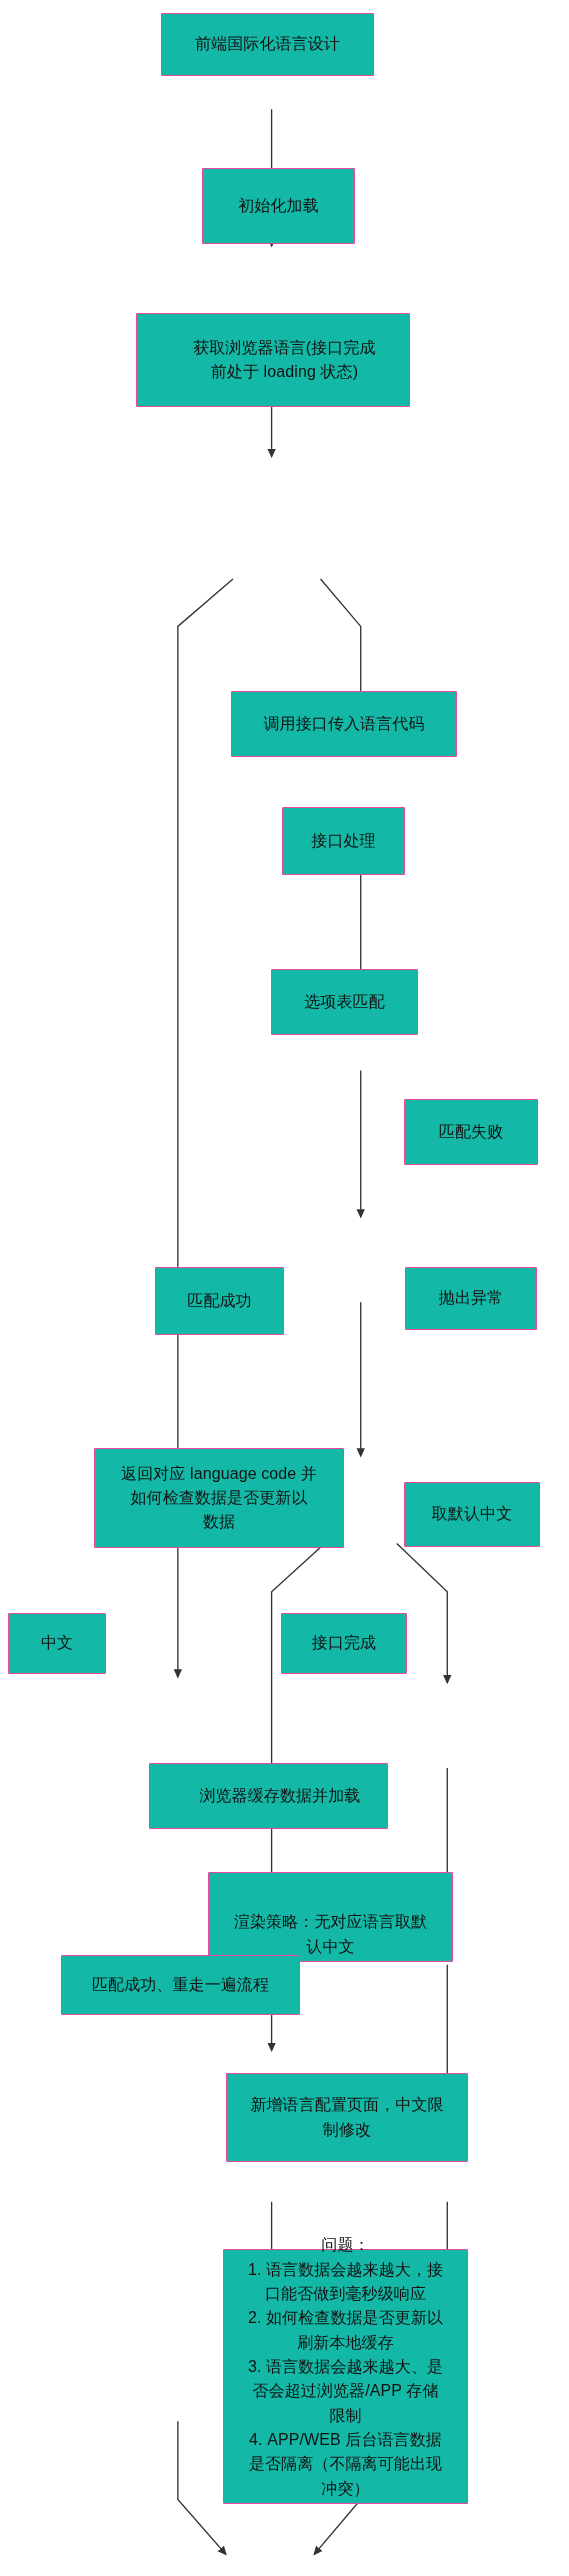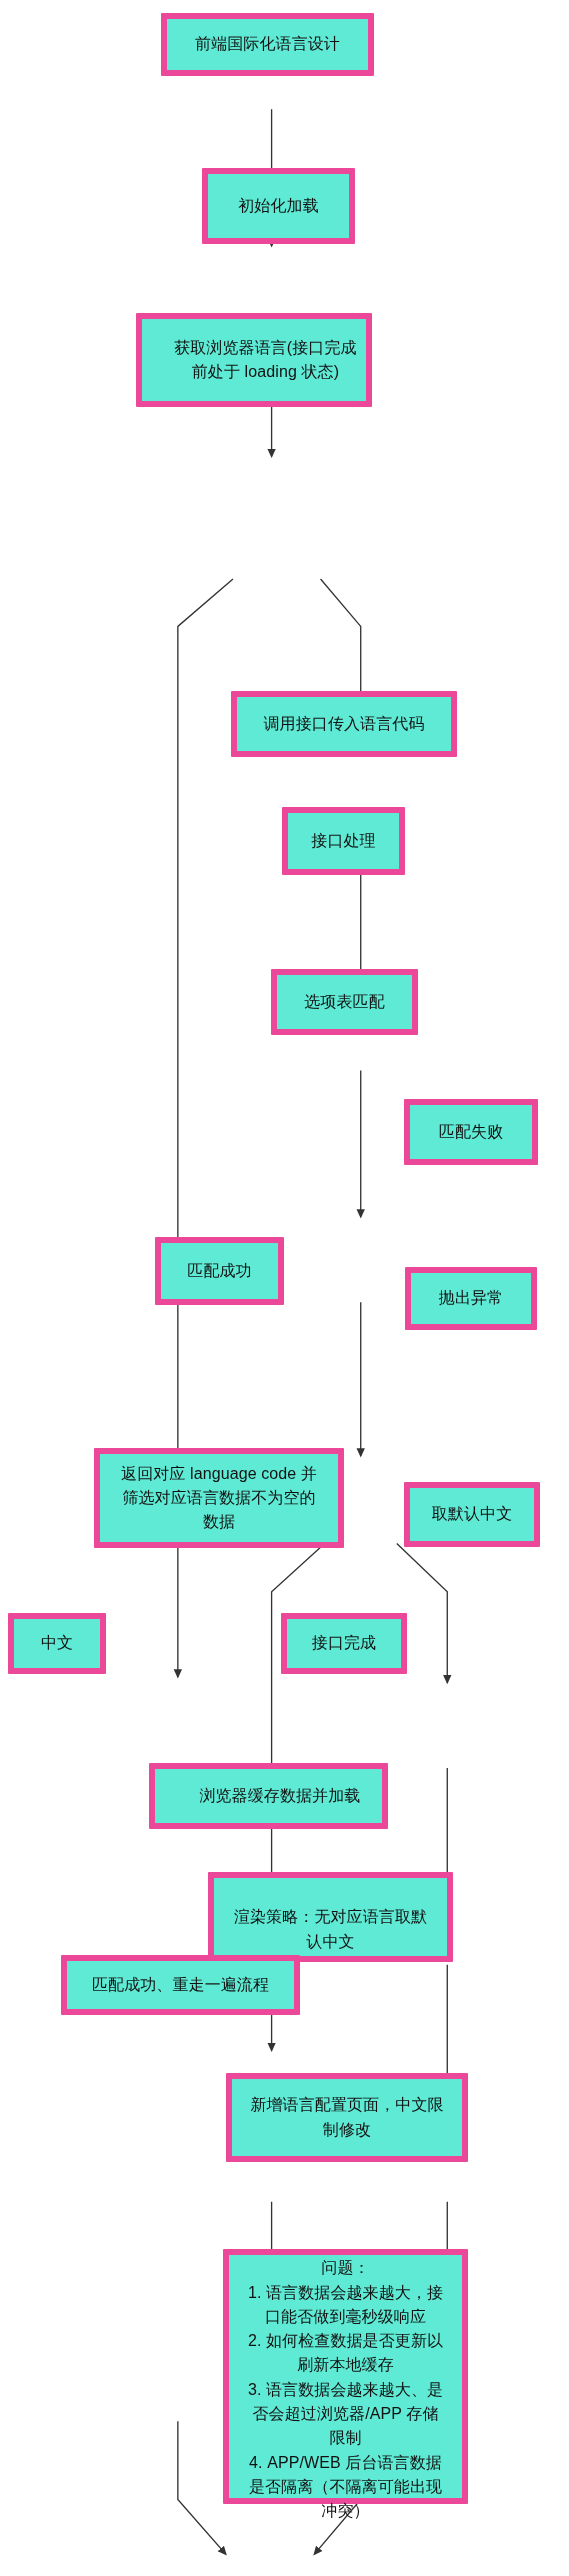--- a/index.html
+++ b/index.html
@@ -16,41 +16,41 @@
   }
   #edges{
     position:absolute;
     left:0;top:0;
     width:570px;height:2617px;
     pointer-events:none;
   }
   .node{
     position:absolute;
     box-sizing:border-box;
-    background:#5eead4;
-    border:6px solid #ec4899;
+    background:#14b8a6;
+    border:1px solid #ec4899;
     border-radius:1px;
     display:flex;
     align-items:center;
     justify-content:center;
     text-align:center;
     color:#121212;
     font-size:16px;
     line-height:1.52;
     letter-spacing:0.1px;
     padding:2.1px 5.2px;
     z-index:2;
   }
   .node .lbl{
     display:block;
     white-space:pre-line;
     width:100%;
   }
   .node.issues{
-    align-items:center;
+    align-items:flex-end;
     padding-top:29px;
   }
   .node.issues .lbl{
     text-align:center;
   }
 </style>
 </head>
 <body>
 
 <div id="canvas">
@@ -106,21 +106,21 @@
   </svg>
 
   <div class="node" style="left: 161px; top: 13px; width: 213px; height: 63px;">
     <span class="lbl">前端国际化语言设计</span>
   </div>
 
   <div class="node" style="left: 190px; top: 168px; width: 153px; height: 76px; margin-left: 12px;">
     <span class="lbl">初始化加载</span>
   </div>
 
-  <div class="node" style="left: 136px; top: 313px; width: 236px; height: 94px; padding-left: 28px;">
+  <div class="node" style="left: 136px; top: 313px; width: 274px; height: 94px; padding-left: 28px;">
     <span class="lbl">获取浏览器语言(接口完成
 前处于 loading 状态)</span>
   </div>
 
 
   <div class="node" style="left: 231px; top: 691px; width: 226px; height: 66px;">
     <span class="lbl">调用接口传入语言代码</span>
   </div>
 
   <div class="node" style="left: 282px; top: 807px; width: 123px; height: 68px;">
@@ -128,31 +128,31 @@
   </div>
 
   <div class="node" style="left: 271px; top: 969px; width: 147px; height: 66px;">
     <span class="lbl">选项表匹配</span>
   </div>
 
   <div class="node" style="left: 404px; top: 1099px; width: 134px; height: 66px;">
     <span class="lbl">匹配失败</span>
   </div>
 
-  <div class="node" style="left: 155px; top: 1237px; width: 129px; height: 68px;">
+  <div class="node" style="left: 155px; top: 1267px; width: 129px; height: 68px;">
     <span class="lbl">匹配成功</span>
   </div>
 
   <div class="node" style="left: 405px; top: 1267px; width: 132px; height: 63px;">
     <span class="lbl">抛出异常</span>
   </div>
 
   <div class="node" style="left: 94px; top: 1448px; width: 250px; height: 100px;">
     <span class="lbl">返回对应 language code 并
-筛选对应语言数据不为空的
+如何检查数据是否更新以
 数据</span>
   </div>
 
   <div class="node" style="left: 404px; top: 1482px; width: 136px; height: 65px; font-family: Liberation Serif, serif;">
     <span class="lbl">取默认中文</span>
   </div>
 
   <div class="node" style="left: 8px; top: 1613px; width: 98px; height: 61px;">
     <span class="lbl">中文</span>
   </div>

